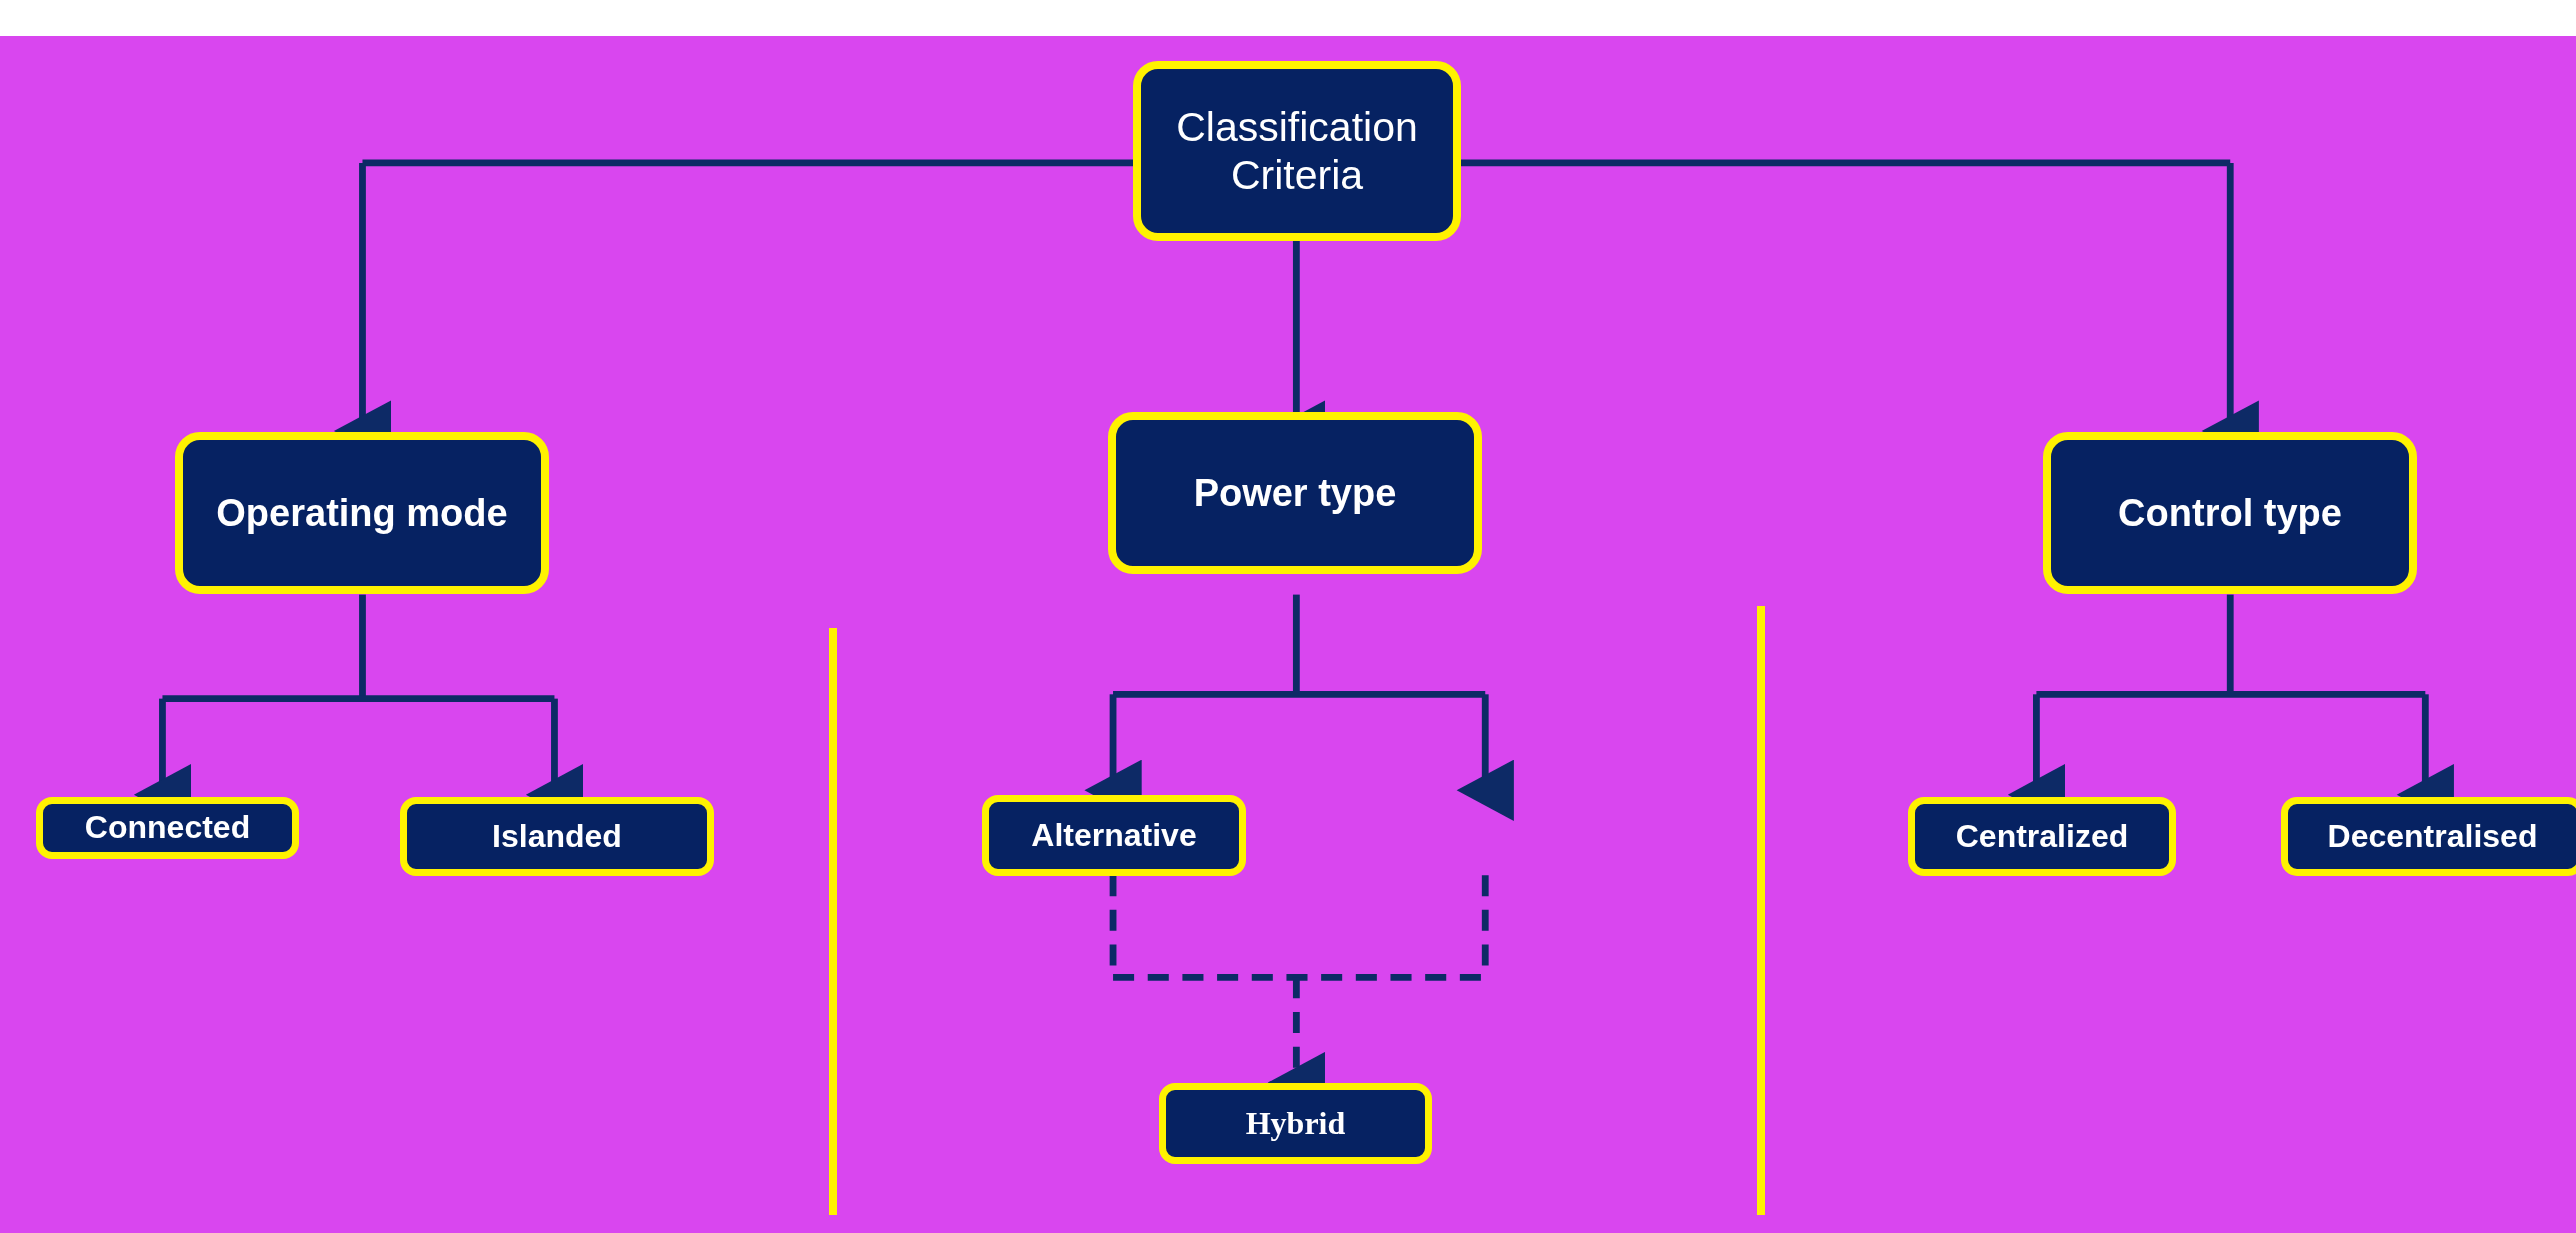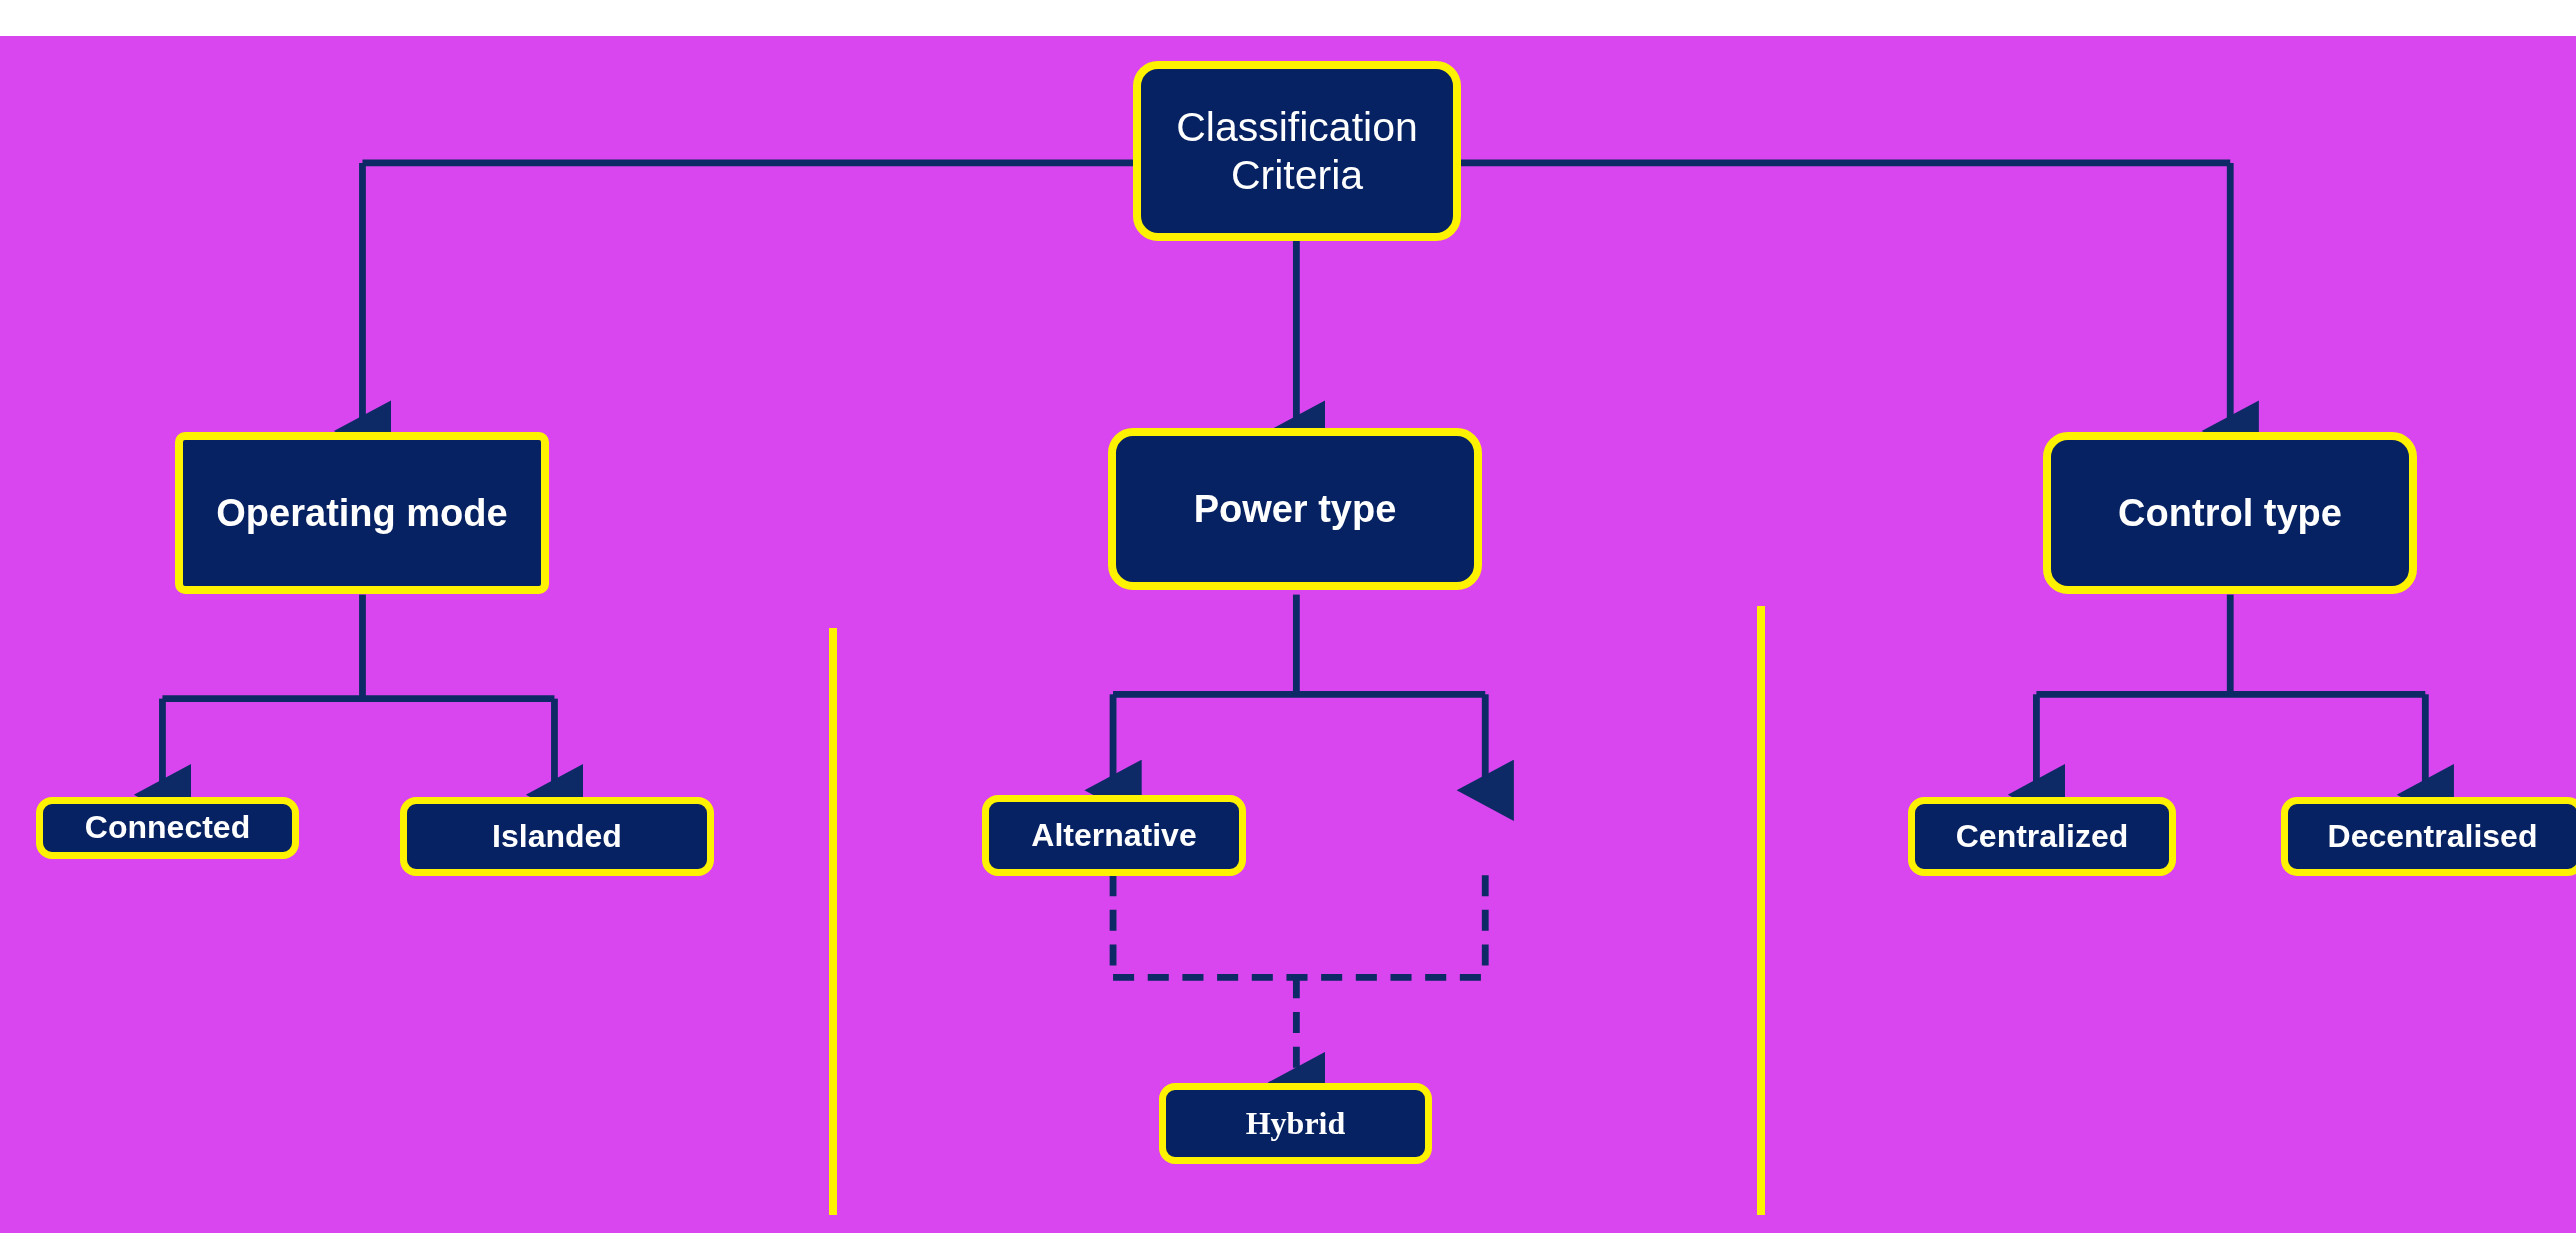--- a/index.html
+++ b/index.html
@@ -109,25 +109,25 @@
   <div class="divider" style="left:829px; top:592px; width:8px; height:587px;"></div>
   <div class="divider" style="left:1757px; top:570px; width:8px; height:609px;"></div>
 
   <div class="node root" style="left:1133px; top:25px; width:328px; height:180px;">
     <div>
       <span>Classification</span><br>
       <span>Criteria</span>
     </div>
   </div>
 
-  <div class="node level2" style="left:175px; top:396px; width:374px; height:162px;border-radius:10px;">
+  <div class="node level2" style="left:175px; top:396px; width:374px; height:162px;">
     <span>Operating mode</span>
   </div>
 
-  <div class="node level2" style="left:1108px; top:392px; width:374px; height:162px;">
+  <div class="node level2" style="left:1108px; top:376px; width:374px; height:162px;">
     <span>Power type</span>
   </div>
 
   <div class="node level2" style="left:2043px; top:396px; width:374px; height:162px;">
     <span>Control type</span>
   </div>
 
   <div class="node leaf" style="left:36px; top:761px; width:263px; height:62px;">
     <span>Connected</span>
   </div>

